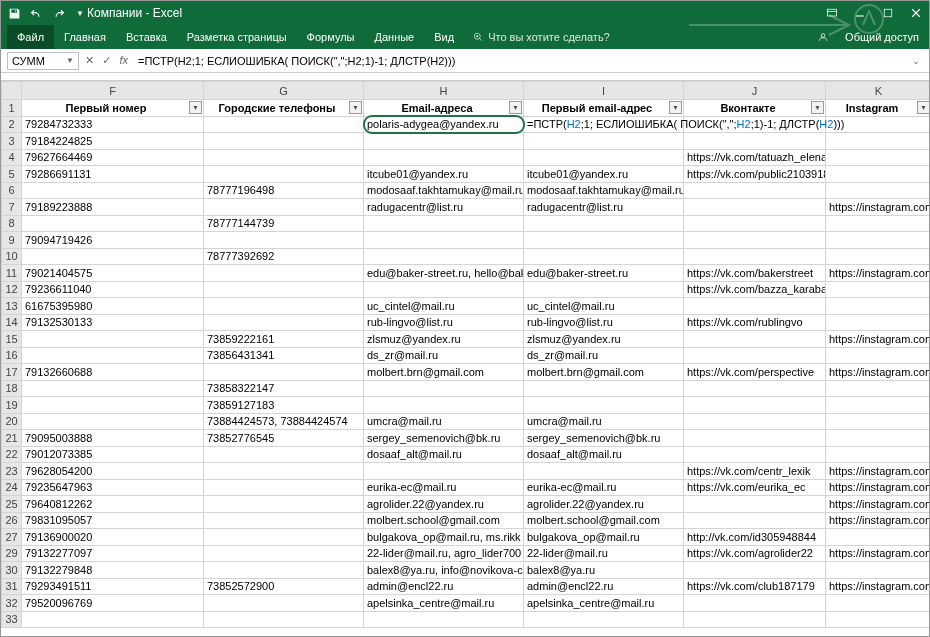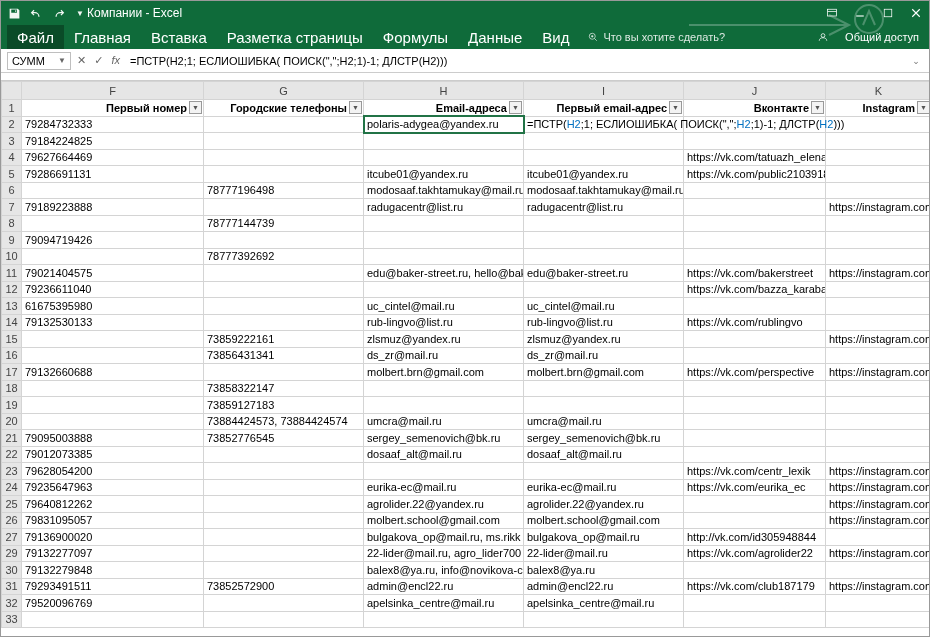--- a/index.html
+++ b/index.html
@@ -5,44 +5,44 @@
 * { margin: 0; padding: 0; box-sizing: border-box; }
 body { font-family: "Segoe UI", Tahoma, sans-serif; font-size: 11px; background: #fff; width: 930px; height: 637px; overflow: hidden; position: relative; border: 1px solid #999; }
 .titlebar { background: #0f6b3a; color: #fff; height: 24px; display: flex; align-items: center; padding: 0 6px; }
 .qat { display: flex; align-items: center; gap: 8px; }
 .qat span { width: 14px; height: 14px; display: inline-flex; align-items: center; justify-content: center; opacity: 0.95; }
 .title-center { flex: 1; font-size: 12px; }
 .winbtns { display: flex; align-items: center; gap: 14px; }
 .winbtns span { width: 14px; height: 14px; display: inline-flex; align-items: center; justify-content: center; font-size: 12px; }
 .ribbon-bg { position: absolute; right: 0; top: 0; width: 260px; height: 48px; opacity: 0.25; pointer-events: none; }
 .tabs { background: #0f6b3a; color: #fff; height: 24px; display: flex; align-items: stretch; padding-left: 6px; }
-.tab { padding: 0 10px; display: flex; align-items: center; font-size: 15px; cursor: pointer; }
+.tab { padding: 0 10px; display: flex; align-items: center; font-size: 11px; cursor: pointer; }
 .tab.file { background: #0a4b28; }
 .tell-me { display: flex; align-items: center; margin-left: 8px; opacity: .85; gap: 4px; }
 .tell-me svg { width: 12px; height: 12px; }
 .share { margin-left: auto; padding: 0 10px; display: flex; align-items: center; gap: 16px; }
 .share svg { width: 12px; height: 12px; }
 .namebar { display: flex; align-items: center; height: 24px; border-bottom: 1px solid #ccc; padding: 2px 6px; gap: 6px; }
-.namebox { width: 64px; height: 18px; border: 1px solid #bfbfbf; padding: 0 4px; display: flex; align-items: center; justify-content: space-between; font-size: 11px; }
+.namebox { width: 72px; height: 18px; border: 1px solid #bfbfbf; padding: 0 4px; display: flex; align-items: center; justify-content: space-between; font-size: 11px; }
 .namebox .dd { font-size: 8px; color: #666; }
 .fxbtns { display: flex; gap: 8px; color: #666; }
 .fxbtns span { cursor: pointer; }
 .fx-label { font-style: italic; color: #666; }
 .formula-input { flex: 1; border: none; outline: none; font-size: 11px; height: 18px; padding: 0 4px; font-family: "Segoe UI", Tahoma, sans-serif; }
 .fx-expand { width: 14px; text-align: center; color: #777; font-size: 9px; }
 .grid-wrap { position: absolute; top: 80px; left: 0; right: 0; bottom: 0; overflow: hidden; }
 table { border-collapse: collapse; table-layout: fixed; width: 930px; }
 th, td { border: 1px solid #d4d4d4; height: 16.5px; padding: 0 3px; font-size: 11px; white-space: nowrap; overflow: hidden; text-overflow: clip; }
 th { background: #e6e6e6; font-weight: normal; text-align: center; color: #444; }
 th.rowhdr { width: 20px; background: #e6e6e6; }
 td.rowhdr { width: 20px; background: #e6e6e6; text-align: center; color: #444; }
 .col-hdr-row th { height: 18px; }
-.hdr-cell { position: relative; text-align: right; padding-right: 16px; }
+.hdr-cell { position: relative; text-align: center; padding-right: 16px; }
 .filter-btn { position: absolute; right: 1px; top: 1px; width: 13px; height: 13px; border: 1px solid #999; background: #f3f3f3; font-size: 7px; display: flex; align-items: center; justify-content: center; color: #555; }
-.sel-border { outline: 2px solid #217346; outline-offset: -1px; }
+.sel-border { outline: 2px solid #217346; outline-offset: -1px; border-radius: 8px; }
 .col-F { width: 182px; }
 .col-G { width: 160px; }
 .col-H { width: 160px; }
 .col-I { width: 160px; }
 .col-J { width: 142px; }
 .col-K { width: 106px; }
 .in-cell-formula { color: #000; }
 .in-cell-formula .ref1 { color: #0070c0; }
 .overflow-left { border-left: 1px solid transparent !important; }
 </style>

